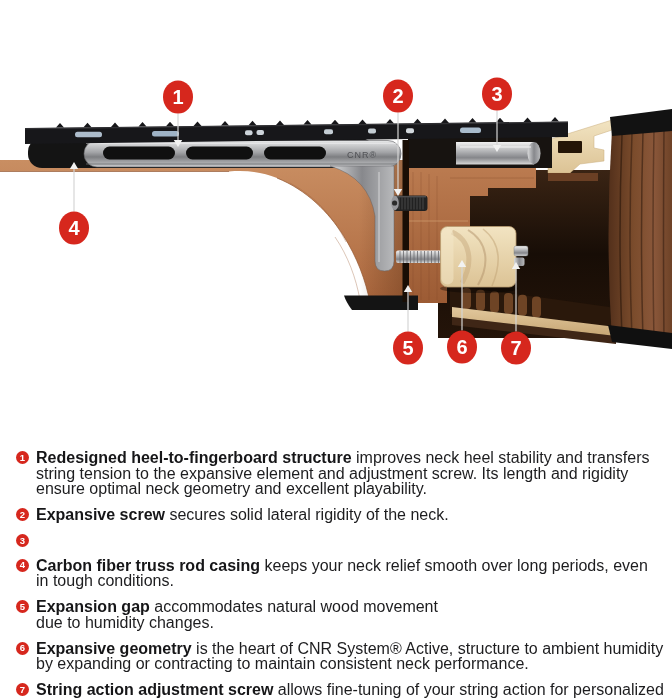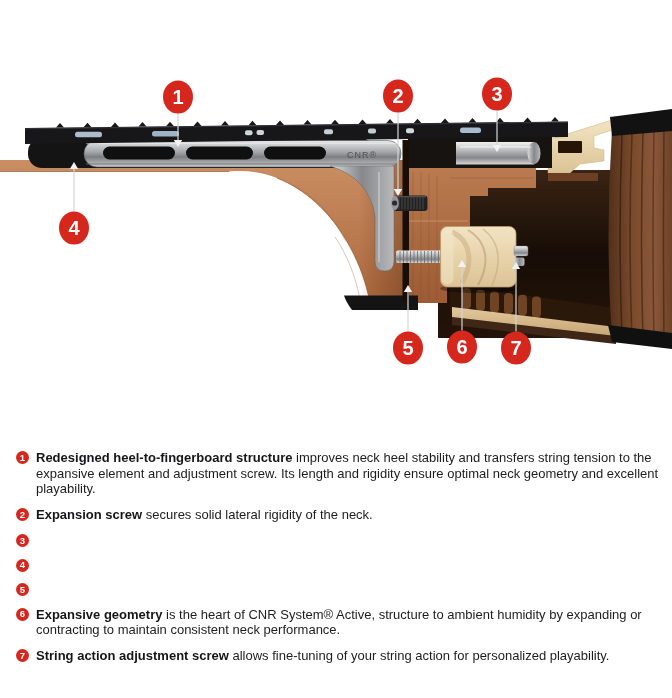--- a/index.html
+++ b/index.html
@@ -9,21 +9,21 @@
   }
   .diagram-wrap{position:absolute;left:0;top:0;width:672px;height:436px;}
   .legend{position:absolute;left:16px;top:450px;width:648px;}
   .legend-item{display:flex;gap:7px;margin-bottom:10.5px;align-items:flex-start;}
   .legend-item.narrow .legend-text{max-width:412px;}
   .bullet{
     flex:none;width:13px;height:13px;border-radius:50%;background:#d6271d;color:#fff;
     font-size:9.5px;font-weight:bold;display:flex;align-items:center;justify-content:center;
     margin-top:1px;line-height:1;
   }
-  .legend-text{margin:0;font-size:13px;line-height:15.5px;color:#1d1d1f;}
+  .legend-text{margin:0;font-size:16px;line-height:15.5px;color:#1d1d1f;}
   .legend-text b{font-weight:bold;color:#161618;}
   svg text.num{font-family:"Liberation Sans",sans-serif;font-weight:bold;fill:#ffffff;}
   svg text.engrave{font-family:"Liberation Sans",sans-serif;fill:#45464a;opacity:.85;letter-spacing:1px;}
 </style>
 </head>
 <body>
 
 <div class="stage">
 
   <div class="diagram-wrap">
@@ -264,30 +264,32 @@
   </svg>
   </div>
 
   <div class="legend">
     <div class="legend-item">
       <span class="bullet">1</span>
       <p class="legend-text"><b>Redesigned heel-to-fingerboard structure</b> <span>improves neck heel stability and transfers string tension to the expansive element and adjustment screw. Its length and rigidity ensure optimal neck geometry and excellent playability.</span></p>
     </div>
     <div class="legend-item">
       <span class="bullet">2</span>
-      <p class="legend-text"><b>Expansion screw</b> <span>secures solid lateral rigidity of the neck.</span></p>
+      <p class="legend-text"><b>Expansive screw</b> <span>secures solid lateral rigidity of the neck.</span></p>
     </div>
     <div class="legend-item">
       <span class="bullet">3</span>
     </div>
     <div class="legend-item">
       <span class="bullet">4</span>
+      <p class="legend-text"><b>Carbon fiber truss rod casing</b> <span>keeps your neck relief smooth over long periods, even in tough conditions.</span></p>
     </div>
     <div class="legend-item narrow">
       <span class="bullet">5</span>
+      <p class="legend-text"><b>Expansion gap</b> <span>accommodates natural wood movement due to humidity changes.</span></p>
     </div>
     <div class="legend-item">
       <span class="bullet">6</span>
       <p class="legend-text"><b>Expansive geometry</b> <span>is the heart of CNR System® Active, structure to ambient humidity by expanding or contracting to maintain consistent neck performance.</span></p>
     </div>
     <div class="legend-item">
       <span class="bullet">7</span>
       <p class="legend-text"><b>String action adjustment screw</b> <span>allows fine-tuning of your string action for personalized playability.</span></p>
     </div>
   </div>

